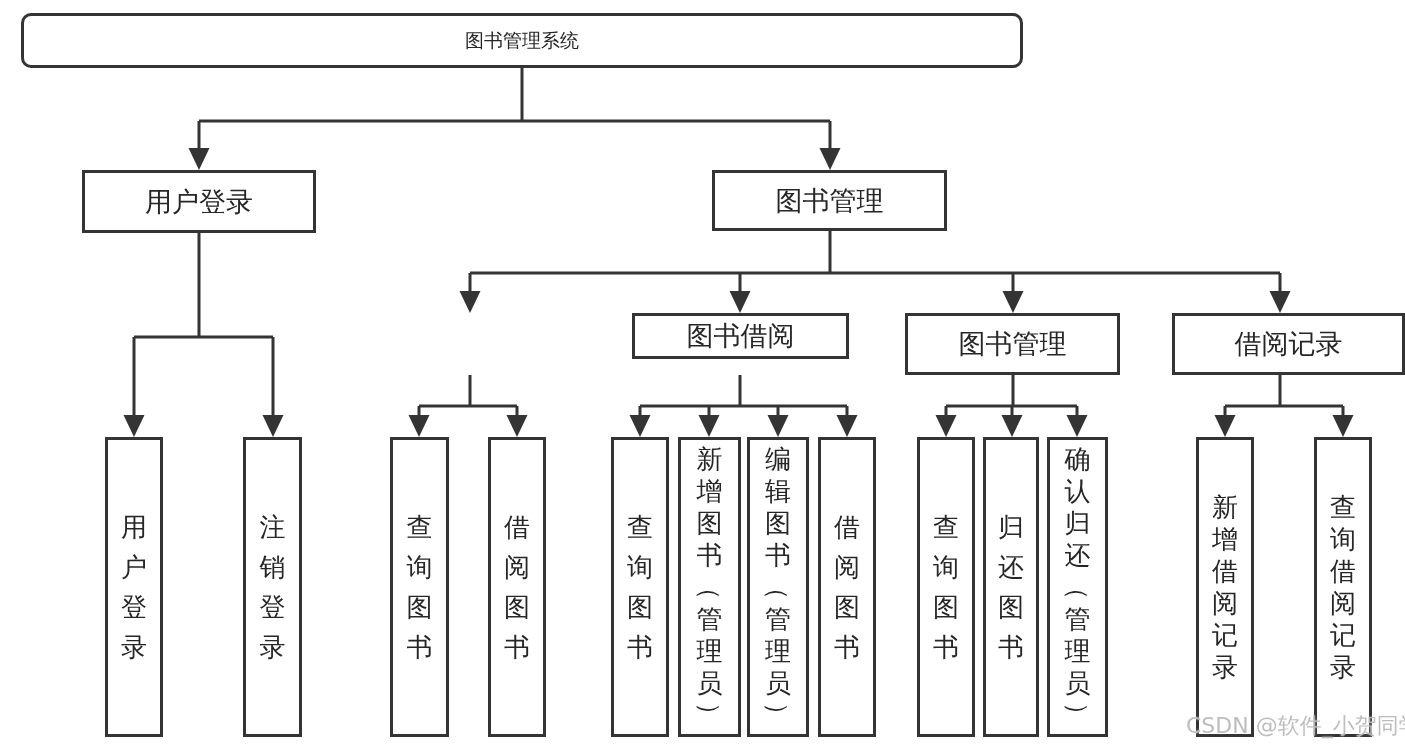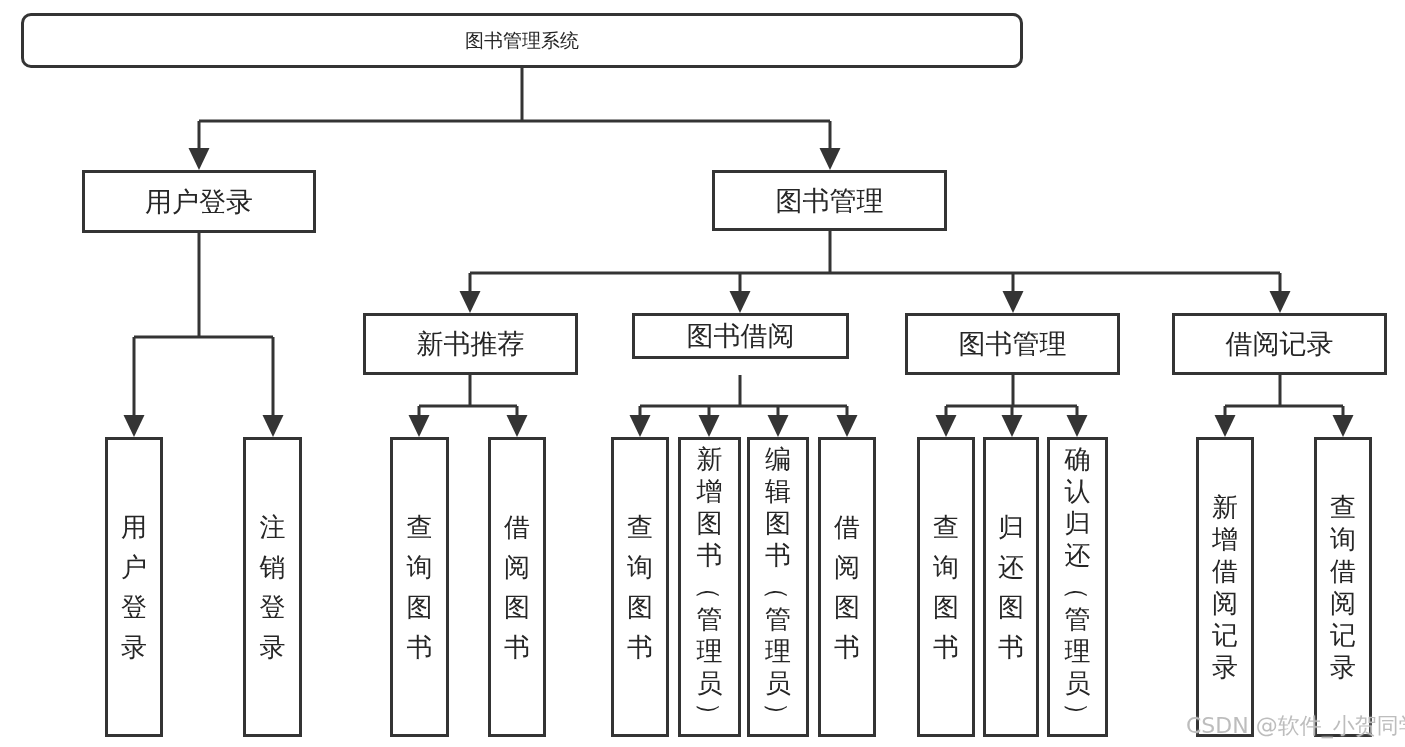--- a/index.html
+++ b/index.html
@@ -113,24 +113,23 @@
       <polygon points="1214.5,415 1235.5,415 1225,437"></polygon>
       <polygon points="1332.5,415 1353.5,415 1343,437"></polygon>
     </g>
   </svg>
 
   <div class="node h root" style="left:21px; top:13px; width:1002px; height:55px;">图书管理系统</div>
 
   <div class="node h" style="left:82px; top:170px; width:234px; height:63px;">用户登录</div>
   <div class="node h" style="left:712px; top:170px; width:235px; height:61px;">图书管理</div>
 
-  <div class="node h" style="left:363px; top:313px; width:215px; height:62px;">新书推荐</div>
   <div class="node h" style="left:632px; top:313px; width:217px; height:46px;">图书借阅</div>
   <div class="node h" style="left:905px; top:313px; width:215px; height:62px;">图书管理</div>
-  <div class="node h" style="left:1172px; top:313px; width:215px; height:62px;">借阅记录</div>
+  <div class="node h" style="left:1172px; top:313px; width:233px; height:62px;">借阅记录</div>
 
   <div class="node v" style="left: 105px; top: 437px; width: 58px; height: 300px; row-gap: 14px;">
       <span class="vchar">用</span>
       <span class="vchar">户</span>
       <span class="vchar">登</span>
       <span class="vchar">录</span>
     </div>
   <div class="node v" style="left: 243px; top: 437px; width: 59px; height: 300px; row-gap: 14px;">
       <span class="vchar">注</span>
       <span class="vchar">销</span>

